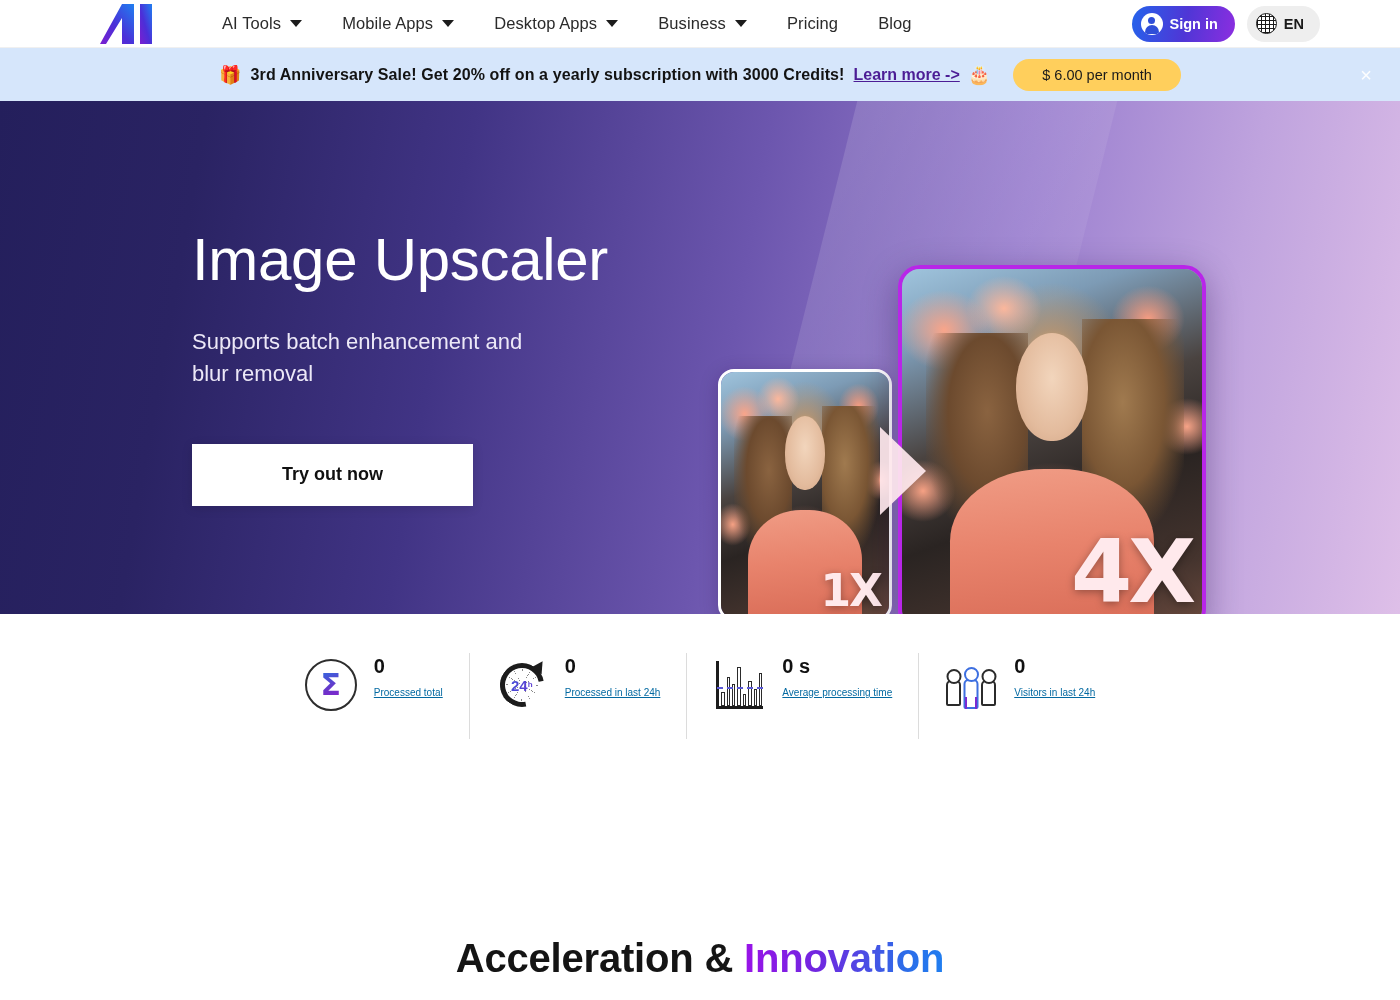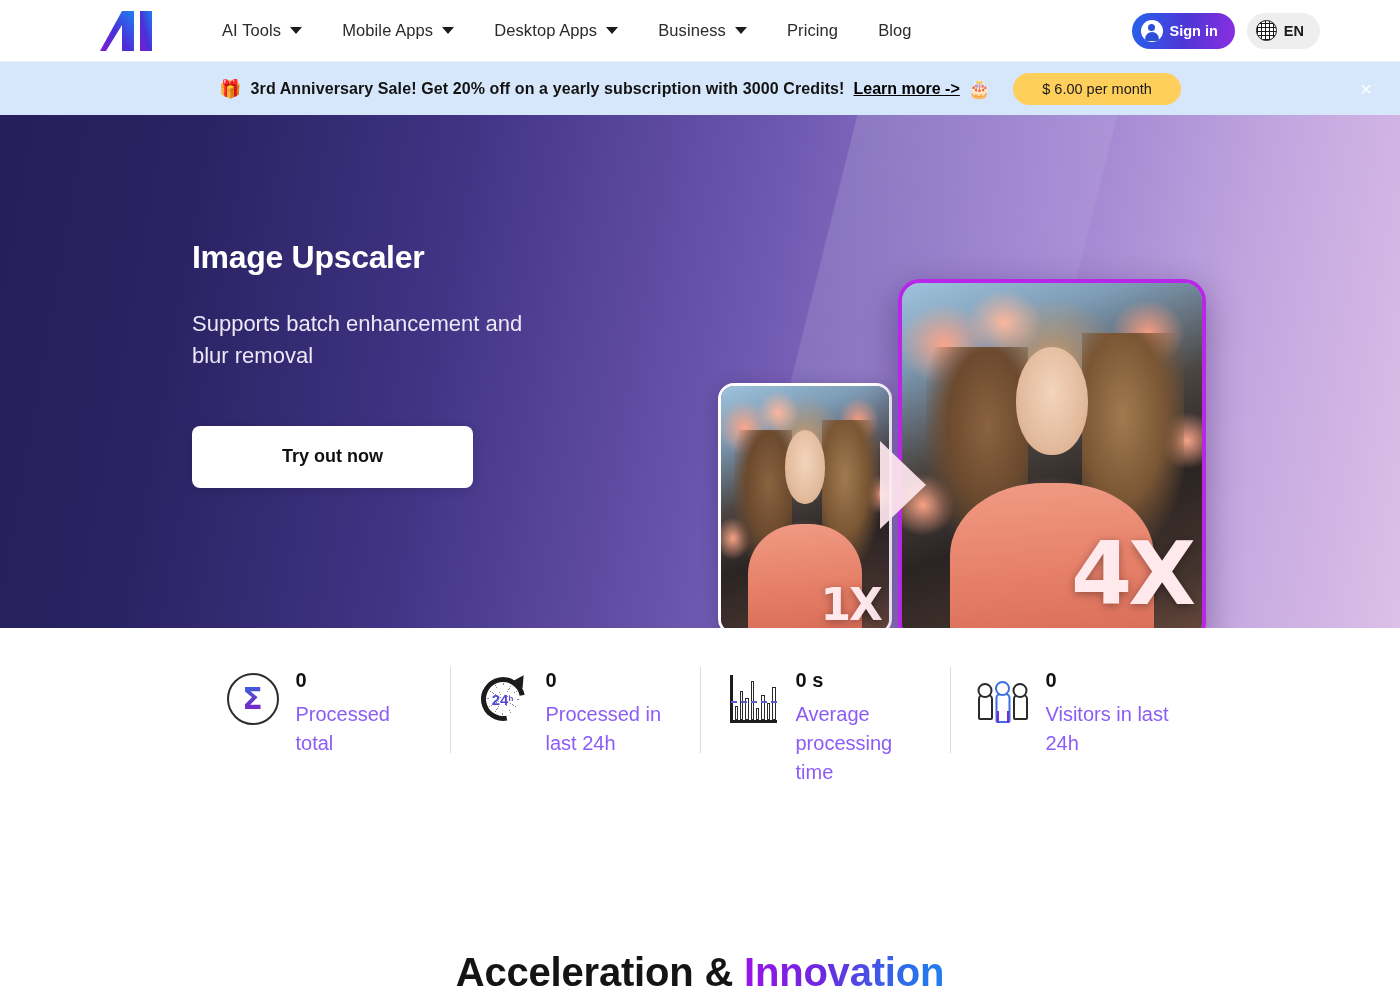--- a/index.html
+++ b/index.html
@@ -6,21 +6,21 @@
   * { box-sizing: border-box; margin: 0; padding: 0; }
   html, body {
     width: 1400px; height: 1000px;
     overflow: hidden;
     font-family: "Liberation Sans", sans-serif;
     background: #ffffff;
   }
 
   
   .header {
-    height: 62px;
+    height: 48px;
     display: flex; align-items: center;
     background: #ffffff;
     position: relative;
     border-bottom: 1px solid #f0f0f0;
   }
   .logo-wrap { margin-left: 100px; width: 60px; height: 46px; display: flex; align-items: center; }
   .nav { display: flex; align-items: center; margin-left: 42px; gap: 0px; }
   .nav-item {
     display: flex; align-items: center; gap: 9px;
     font-size: 16.5px; color: #2b2b2b; cursor: pointer;
@@ -69,21 +69,21 @@
   
   .banner {
     height: 53px; background: #d6e6fb;
     display: flex; align-items: center; justify-content: center;
     position: relative; gap: 9px;
   }
   .banner-text {
     font-size: 16px; font-weight: bold; color: #131313; letter-spacing: .1px;
   }
   .banner-link {
-    font-size: 16px; font-weight: bold; color: #000000;
+    font-size: 16px; font-weight: bold; color: #4c1d95;
     text-decoration: underline; cursor: pointer;
   }
   .emoji { font-size: 18px; line-height: 1; }
   .price-pill {
     background: #ffcf5c; border-radius: 20px;
     height: 32px; padding: 0 29px;
     display: flex; align-items: center; justify-content: center;
     font-size: 14.5px; font-weight: normal; color: #1a1a1a;
     margin-left: 13px; cursor: pointer;
   }
@@ -102,30 +102,30 @@
   }
   .hero-diag {
     position: absolute; left: 790px; top: -30px;
     width: 260px; height: 600px;
     background: linear-gradient(115deg, rgba(255,255,255,.14), rgba(255,255,255,.02));
     transform: skewX(-14deg);
     pointer-events: none;
   }
   .hero-left { position: absolute; left: 192px; top: 124px; }
   .hero-title {
-    font-size: 32px; font-weight: bold; color: #ffffff;
+    font-size: 60px; font-weight: normal; color: #ffffff;
     letter-spacing: -0.3px;
   }
   .hero-sub {
     margin-top: 32px; font-size: 22px; color: #ece8f7;
     line-height: 1.45; font-weight: 300; max-width: 360px;
   }
   .cta-btn {
     margin-top: 54px; width: 281px; height: 62px;
-    background: #ffffff; border-radius: 8px;
+    background: #ffffff; border-radius: 0;
     display: flex; align-items: center; justify-content: center;
     font-size: 18px; font-weight: bold; color: #101010;
     cursor: pointer;
     box-shadow: 0 2px 10px rgba(0,0,0,.13);
   }
 
   
   .img-small {
     position: absolute; left: 718px; top: 268px;
     width: 174px; height: 252px; border-radius: 16px;
@@ -162,21 +162,21 @@
   .photo .dress { position:absolute; left:16%; bottom:0; width:68%; height:44%;
     border-radius: 46% 46% 0 0;
     background: linear-gradient(175deg, #f09c85 0%, #e8836c 48%, #d96c57 100%); }
   .label-x {
     position: absolute; color: #ffe9ec; font-weight: bold;
     text-shadow: 0 2px 8px rgba(0,0,0,.35);
     font-family: "DejaVu Sans", sans-serif;
     letter-spacing: -2px;
   }
   .label-1x { right: 8px; bottom: 2px; font-size: 44px; }
-  .label-4x { right: 10px; bottom: 16px; font-size: 88px; letter-spacing: -4px; }
+  .label-4x { right: 10px; bottom: 4px; font-size: 88px; letter-spacing: -4px; }
   .arrow-big {
     position: absolute; left: 880px; top: 326px;
     width: 0; height: 0;
     border-top: 44px solid transparent;
     border-bottom: 44px solid transparent;
     border-left: 46px solid rgba(255,232,238,.92);
     z-index: 1;
   }
 
   
@@ -186,21 +186,21 @@
     padding-top: 39px;
   }
   .stat {
     display: flex; align-items: flex-start; gap: 17px;
     padding: 0 26px; position: relative; height: 86px;
   }
   .stat + .stat { border-left: 1px solid #dcdcdc; }
   .stat-icon { width: 52px; height: 52px; flex: 0 0 52px; position: relative; margin-top: 6px; }
   .stat-texts { padding-top: 2px; }
   .stat-value { font-size: 20px; font-weight: bold; color: #111; line-height: 1.1; }
-  .stat-label { margin-top: 9px; font-size: 20px; color: #8b5cf6; line-height: 1.45; max-width: 128px; }
+  .stat-label { margin-top: 9px; font-size: 10px; color: #0369a1; line-height: 1.45; max-width: 128px; text-decoration: underline; }
 
   
   .ic-sigma { border: 2px solid #2d2d2d; border-radius: 50%; display:flex; align-items:center; justify-content:center; }
   .ic-sigma span {
     font-size: 30px; font-weight: bold; line-height: 1;
     background: linear-gradient(160deg, #2f6ce0 0%, #6a34c9 60%, #8c1fd0 100%);
     -webkit-background-clip: text; background-clip: text; color: transparent;
     font-family: "DejaVu Sans", sans-serif;
   }
   

